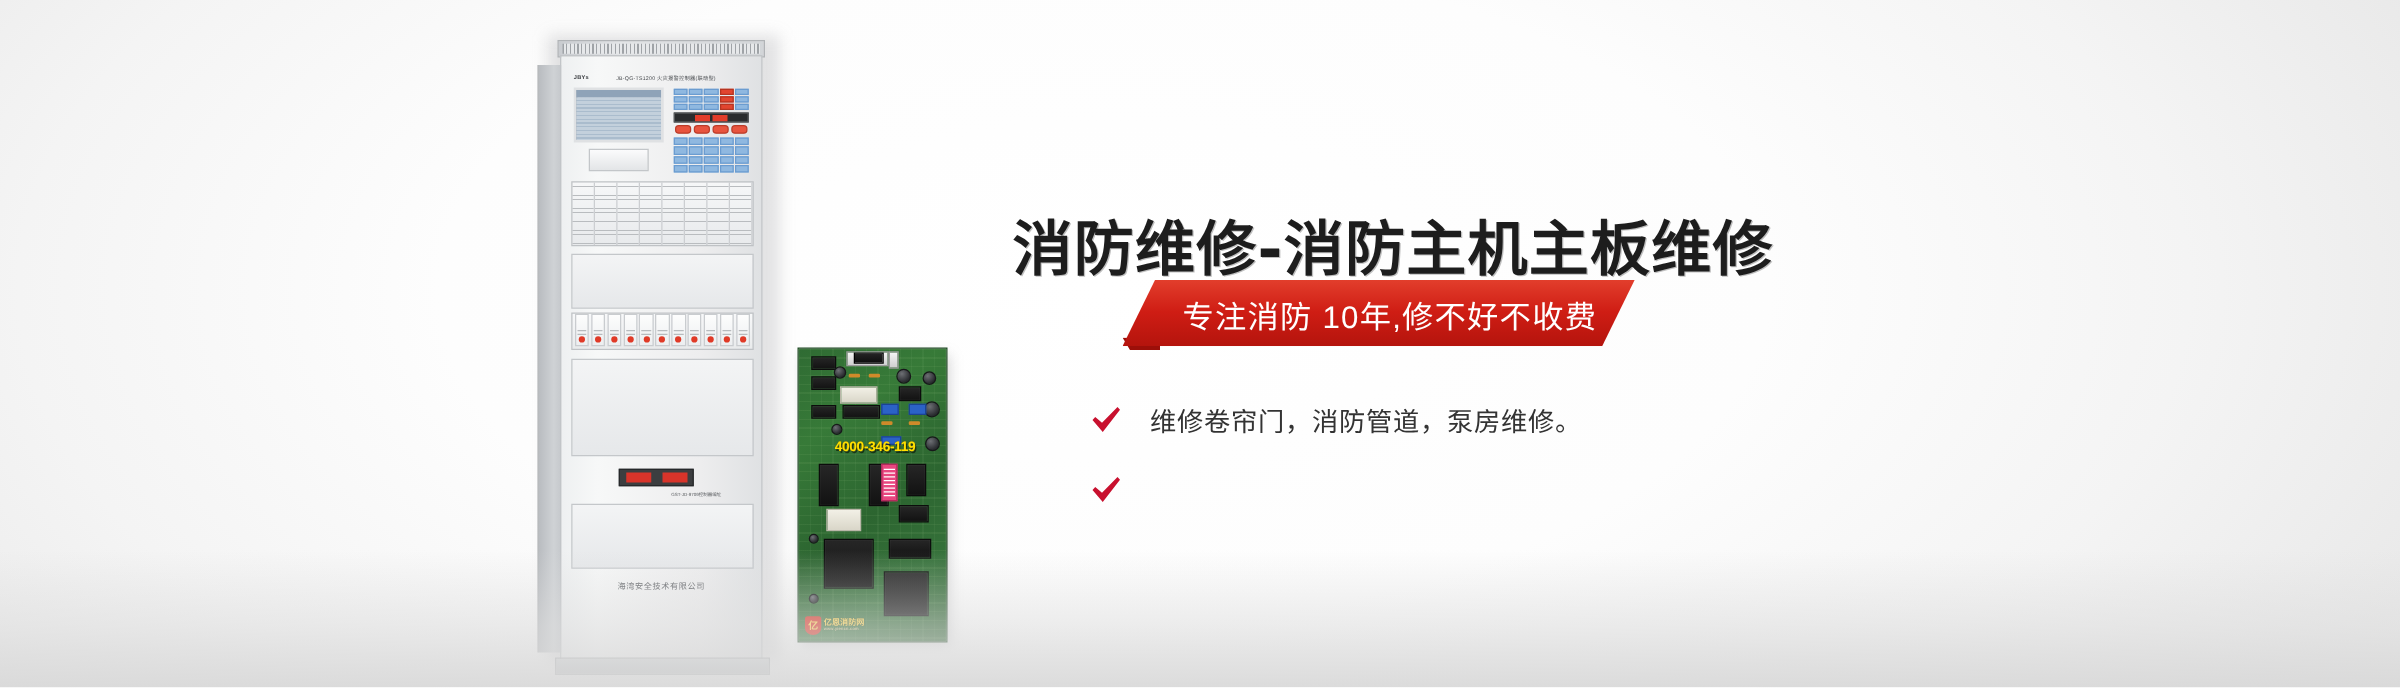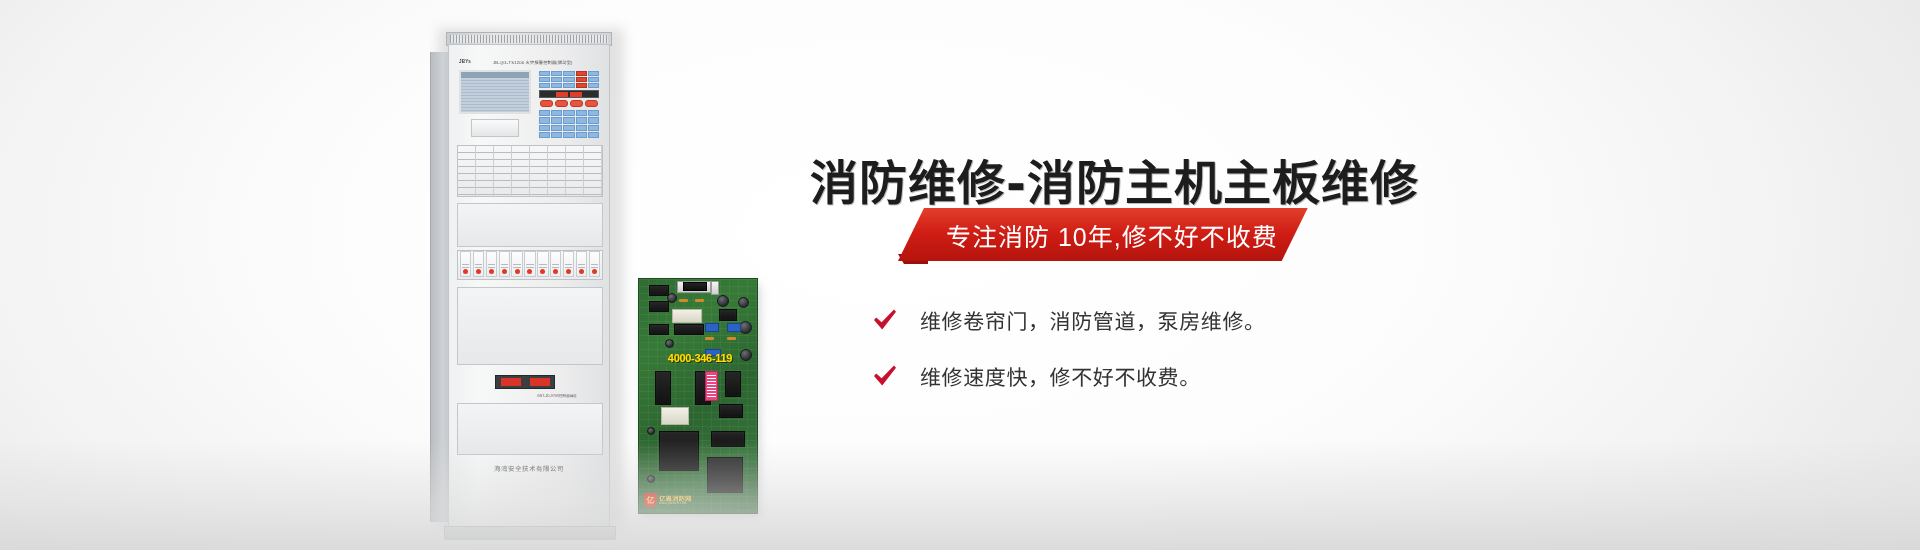--- a/index.html
+++ b/index.html
@@ -424,21 +424,21 @@
     color: #f2e3a6;
     font-size: 3.4px;
     font-weight: normal;
     letter-spacing: .2px;
   }
 
   
   .content {
     position: absolute;
     left: 810px;
-    top: 0;
+    top: 16px;
     width: 1000px;
     height: 416px;
   }
   .headline {
     position: absolute;
     left: 0;
     top: 112px;
     font-family: "DejaVu Sans", "Liberation Sans", sans-serif;
     font-size: 48px;
     font-weight: bold;
@@ -748,18 +748,17 @@
           </svg>
         </span>
         <span class="bullet-text">维修卷帘门，消防管道，泵房维修。</span>
       </li>
       <li class="bullet">
         <span class="check">
           <svg width="26" height="26" viewBox="0 0 26 26" aria-hidden="true">
             <path d="M2 13 L4.2 10.6 L9.6 15.2 L22 2.6 L24 4.8 L10.2 22.6 Z" fill="#c8102e"></path>
           </svg>
         </span>
-        <span class="bullet-text">维修速度快，修不好不收费。</span>
       </li>
     </ul>
 
   </div>
 </div>
 
 </body></html>

